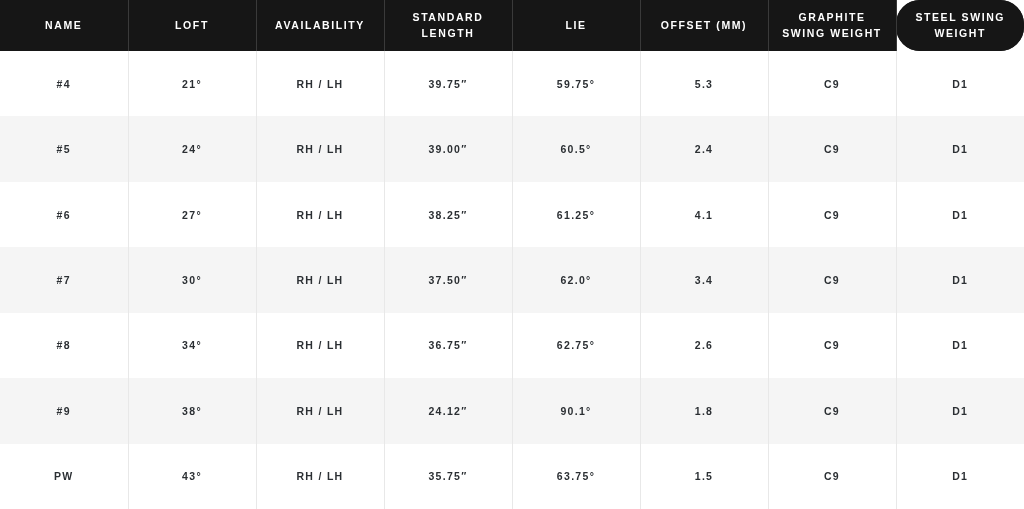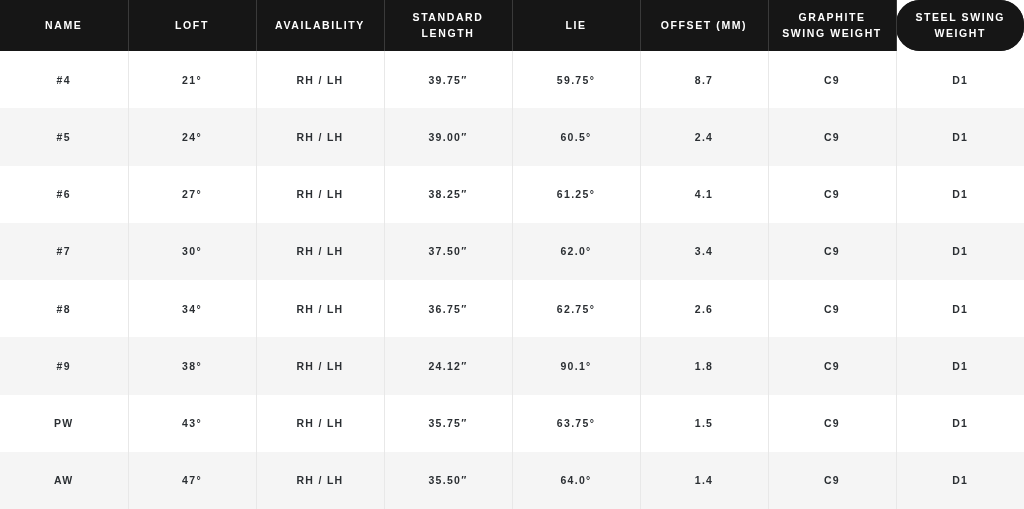--- a/index.html
+++ b/index.html
@@ -104,21 +104,21 @@
     </tr>
   </thead>
   <tbody>
 
     <tr class="row-odd">
       <td>#4</td>
       <td>21°</td>
       <td>RH / LH</td>
       <td>39.75″</td>
       <td>59.75°</td>
-      <td>8.7</td>
+      <td>5.3</td>
       <td>C9</td>
       <td>D1</td>
     </tr>
 
     <tr class="row-even">
       <td>#5</td>
       <td>24°</td>
       <td>RH / LH</td>
       <td>39.00″</td>
       <td>60.5°</td>
@@ -175,27 +175,17 @@
       <td>PW</td>
       <td>43°</td>
       <td>RH / LH</td>
       <td>35.75″</td>
       <td>63.75°</td>
       <td>1.5</td>
       <td>C9</td>
       <td>D1</td>
     </tr>
 
-    <tr class="row-even">
-      <td>AW</td>
-      <td>47°</td>
-      <td>RH / LH</td>
-      <td>35.50″</td>
-      <td>64.0°</td>
-      <td>1.4</td>
-      <td>C9</td>
-      <td>D1</td>
-    </tr>
 
 
 
   </tbody>
 </table>
 
 </body></html>

